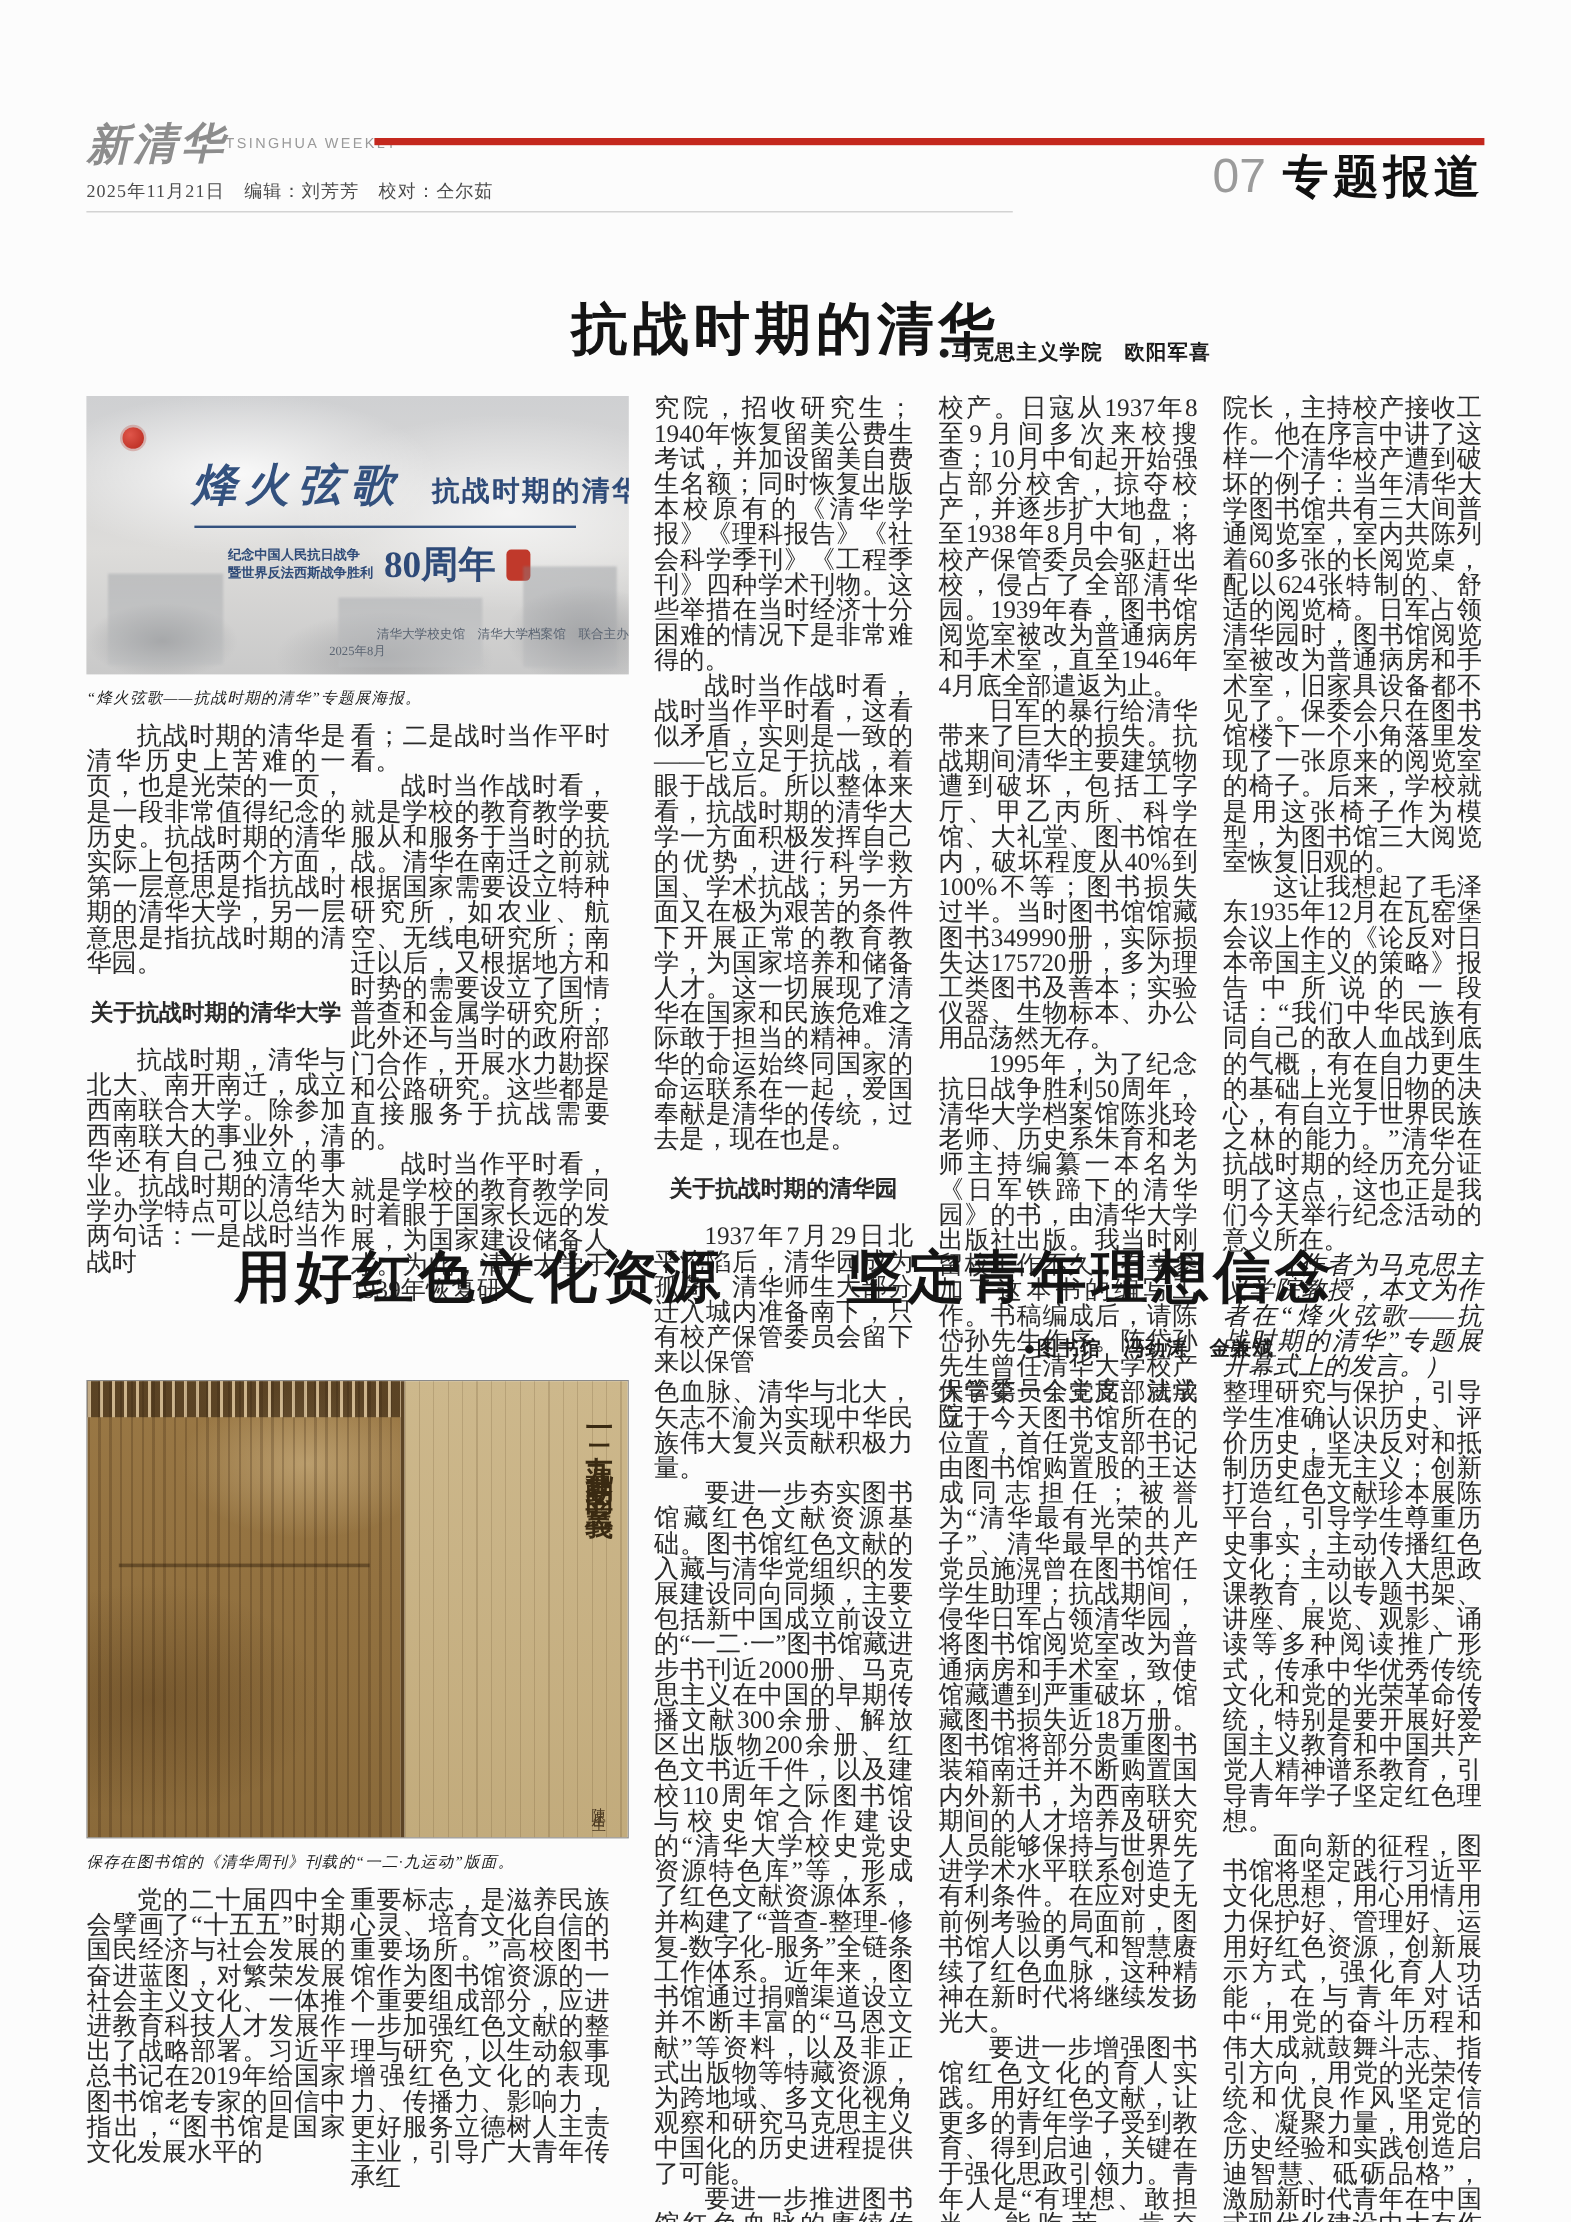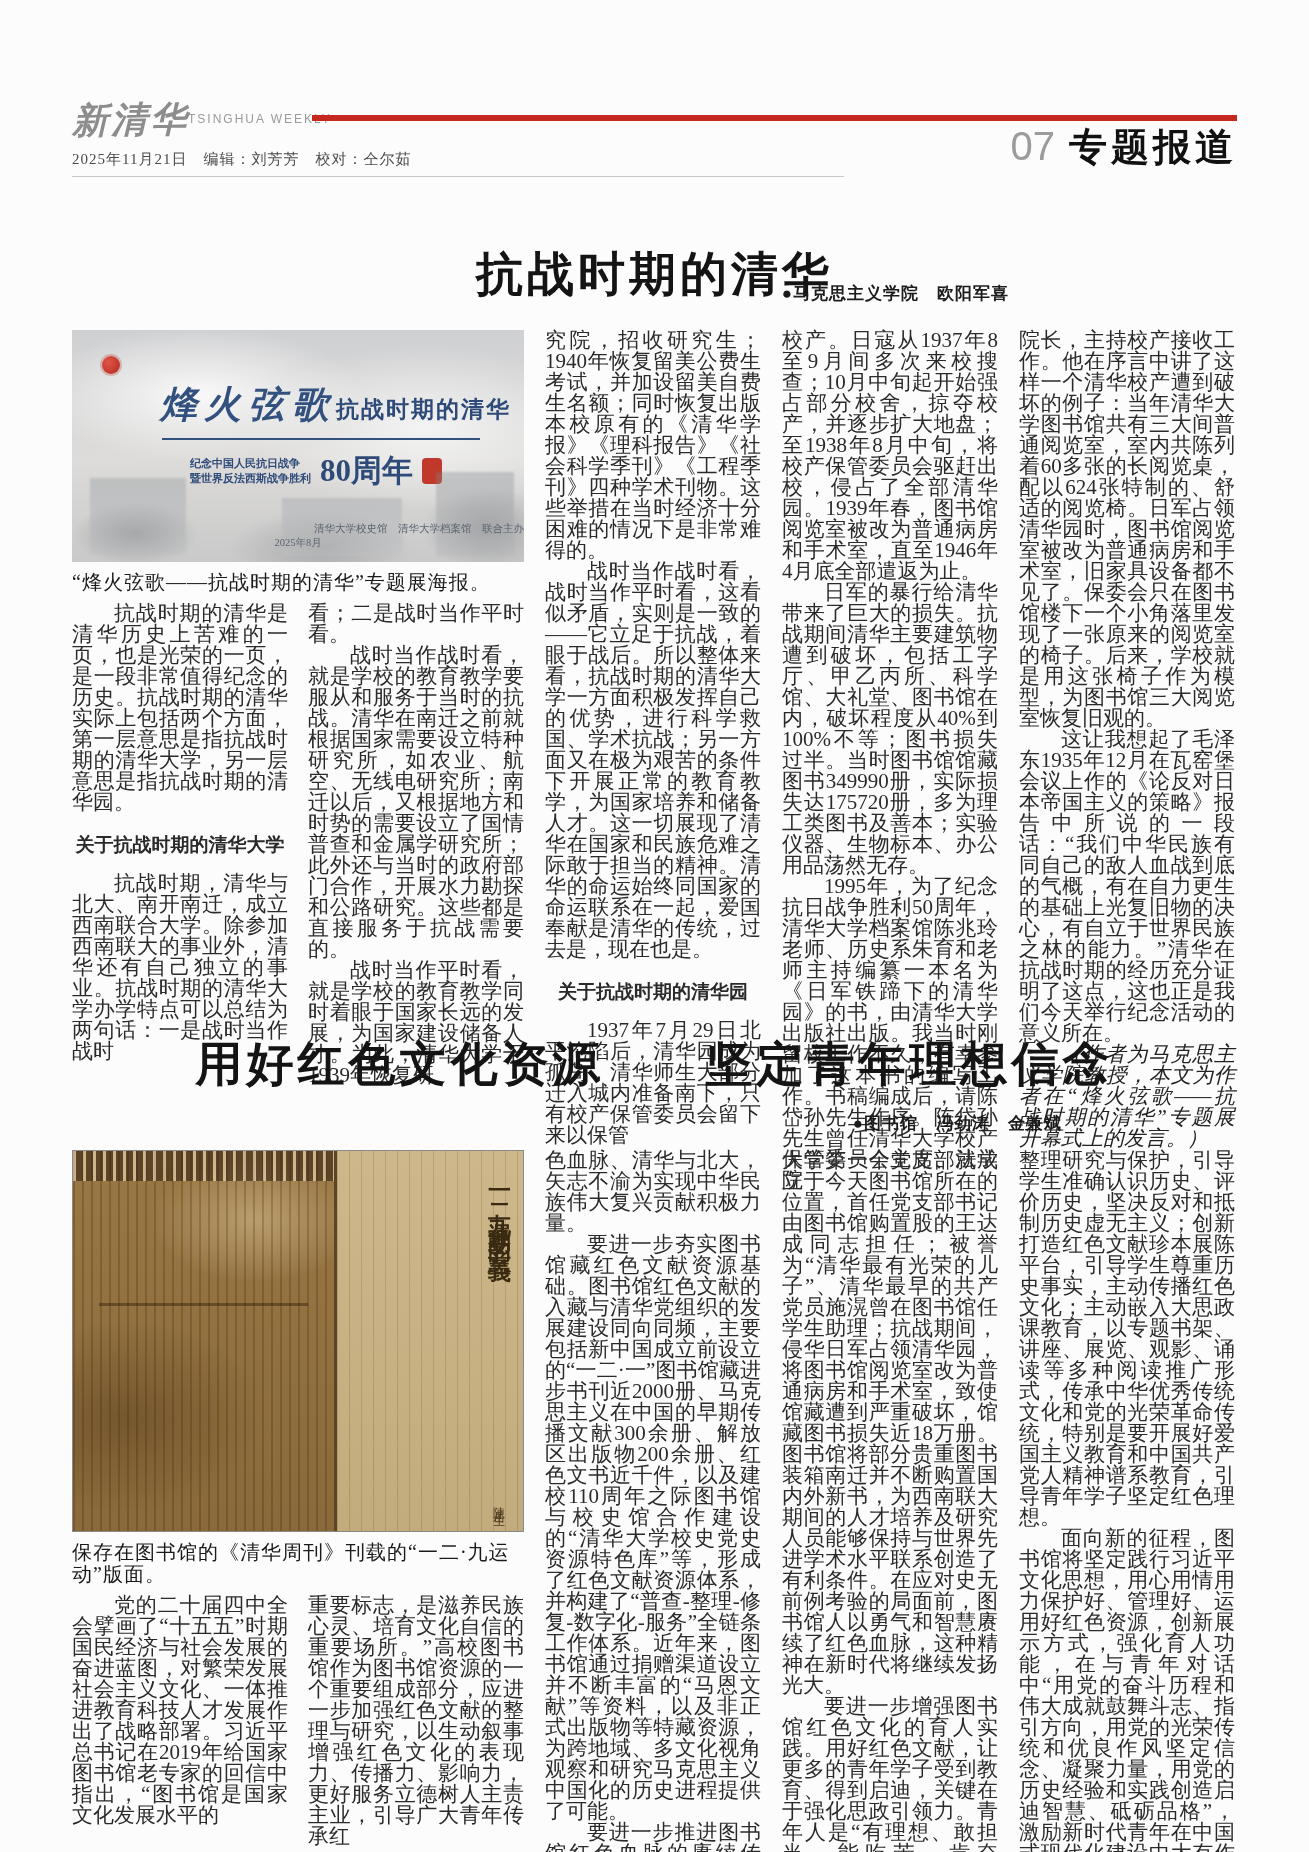--- a/index.html
+++ b/index.html
@@ -18,41 +18,41 @@
   .dateline{position:absolute;left:72px;top:150px;font-size:15px;color:#4a4a4a;letter-spacing:1px;}
   .datelinerule{position:absolute;left:72px;top:176px;width:772px;height:1px;background:#c9c9c9;}
 
   
   .a-title{position:absolute;left:0;width:100%;text-align:center;font-size:47px;font-weight:bold;
         color:#141414;letter-spacing:4px;}
   .a-byline{position:absolute;font-size:17px;font-weight:bold;color:#1c1c1c;letter-spacing:1px;}
   .a-body{position:absolute;left:72px;width:1170px;display:flex;gap:21px;align-items:flex-start;}
   .col{flex:0 0 216px;width:216px;}
   .lead{flex:0 0 452px;width:452px;}
-  .twocol{display:flex;gap:20px;margin-top:10px;}
+  .twocol{display:flex;gap:4px;margin-top:10px;}
   .twocol .col{flex:0 0 216px;}
   .col p{font-size:21px;line-height:21px;margin:0;text-align:justify;text-justify:inter-ideograph;}
   .col p.para{text-indent:2em;}
   .col p.para.cont{text-indent:0;}
   .col p.subhead{font-size:19px;font-weight:bold;text-align:center;text-indent:0;margin:21px 0 18px;}
   .col p.note{font-style:italic;text-indent:2em;color:#222;}
-  .caption{font-size:20px;color:#1a1a1a;margin-top:9px;letter-spacing:1px;line-height:22px;}
+  .caption{font-size:13px;font-style:italic;color:#1a1a1a;margin-top:9px;letter-spacing:1px;line-height:22px;}
 
   
   .poster{position:relative;width:452px;height:232px;overflow:hidden;
     background:
       radial-gradient(90px 45px at 14% 88%, rgba(110,112,116,.45), transparent 70%),
       radial-gradient(130px 55px at 55% 94%, rgba(120,122,126,.40), transparent 70%),
       radial-gradient(95px 60px at 92% 86%, rgba(112,114,118,.45), transparent 70%),
       radial-gradient(220px 90px at 28% 28%, rgba(255,255,255,.85), transparent 75%),
       radial-gradient(240px 110px at 78% 42%, rgba(255,255,255,.7), transparent 75%),
       linear-gradient(180deg,#cfd0d2,#dddcda 55%,#c9c9c9);}
   .p-badge{position:absolute;left:30px;top:26px;width:18px;height:18px;border-radius:50%;
       background:radial-gradient(circle at 35% 35%, #e0564a, #b5271c);box-shadow:0 0 0 2px rgba(181,39,28,.25);}
-  .p-titlerow{position:absolute;left:88px;top:50px;display:flex;align-items:baseline;gap:0;white-space:nowrap;justify-content:flex-end;}
+  .p-titlerow{position:absolute;left:88px;top:50px;display:flex;align-items:baseline;gap:24px;white-space:nowrap;justify-content:flex-end;}
   .p-main{font-size:37px;font-weight:bold;font-style:italic;color:#33517e;letter-spacing:7px;}
   .p-side{font-size:23px;font-weight:bold;color:#2e4a78;letter-spacing:2px;}
   .p-rule{position:absolute;left:90px;top:108px;width:318px;height:2px;background:#33517e;}
   .p-subrow{position:absolute;left:118px;top:120px;display:flex;align-items:center;gap:9px;}
   .p-sublines{font-size:11px;font-weight:bold;color:#2e4a78;line-height:15px;white-space:nowrap;}
   .p-anniv{font-size:31px;font-weight:bold;color:#2e4a78;white-space:nowrap;}
   .p-seal{width:20px;height:26px;border-radius:4px;background:#c0392b;}
   .p-photo{position:absolute;opacity:.35;filter:blur(1px);}
   .p-ph1{left:18px;bottom:8px;width:96px;height:76px;background:linear-gradient(180deg,#8e9298,#b9bcbe);}
   .p-ph2{left:210px;bottom:6px;width:120px;height:58px;background:linear-gradient(180deg,#989ca2,#c2c4c6);}

